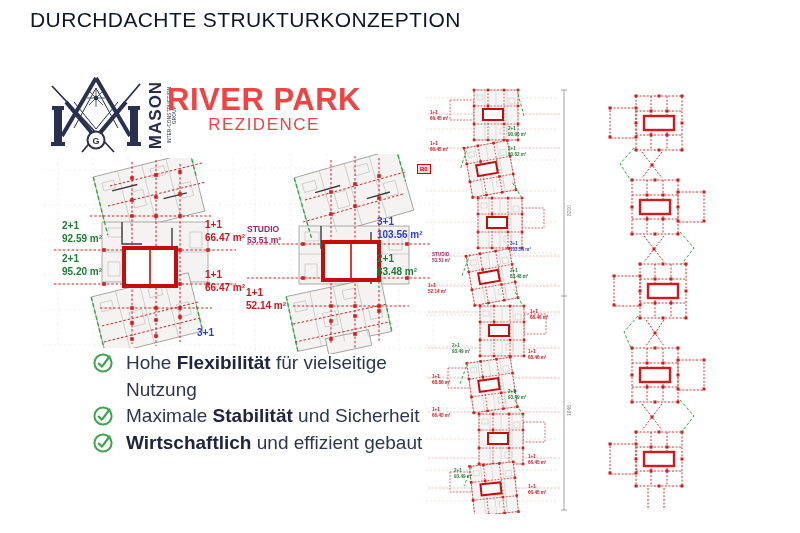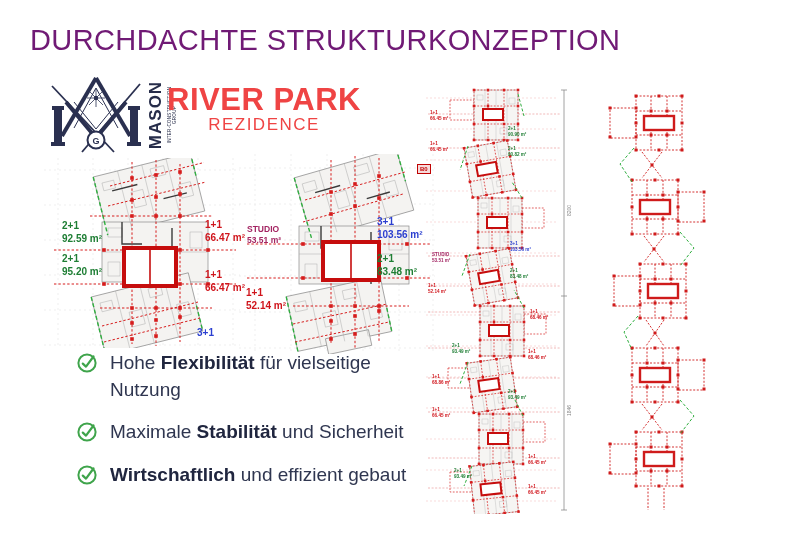--- a/index.html
+++ b/index.html
@@ -1,34 +1,34 @@
 <!DOCTYPE html>
 <html><head>
 <meta charset="utf-8">
 <style>
   html,body{margin:0;padding:0;background:#fff;}
   .slide{position:relative;width:800px;height:533px;background:#ffffff;overflow:hidden;
          font-family:"Liberation Sans",sans-serif;}
-  .title{position:absolute;left:30px;top:24px;font-size:29px;font-weight:400;
-         letter-spacing:.4px;color:#701a75;white-space:nowrap;}
+  .title{position:absolute;left:30px;top:8px;font-size:21px;font-weight:400;
+         letter-spacing:.4px;color:#0f172a;white-space:nowrap;}
   .emblem{position:absolute;left:48px;top:74px;}
   .mason-vert{position:absolute;left:118px;top:105px;width:76px;text-align:center;
          transform:rotate(-90deg);font-weight:700;font-size:17px;letter-spacing:1px;color:#272d4a;}
   .mason-sub{position:absolute;left:137px;top:110px;width:70px;text-align:center;
          transform:rotate(-90deg);font-size:4.5px;letter-spacing:.3px;color:#272d4a;}
   .project{position:absolute;left:166px;top:84px;width:196px;text-align:center;color:#ef4444;}
   .project .name{font-size:31px;font-weight:700;letter-spacing:.5px;line-height:1;}
   .project .sub{font-size:17px;font-weight:400;letter-spacing:1.5px;}
   .plan,.strip{position:absolute;}
   .plan-label{position:absolute;font-weight:700;white-space:pre-line;line-height:1.25;font-size:10px;}
   .sl{position:absolute;font-weight:700;white-space:pre-line;line-height:1.2;font-size:4.6px;}
   .c-green{color:#1e7e34;} .c-red{color:#d0151c;} .c-blue{color:#2b3fd0;} .c-magenta{color:#a32462;}
   .badge{position:absolute;font-size:6px;font-weight:700;color:#c00303;border:1px solid #c00303;
          background:#f6dada;padding:0 2px;line-height:8px;}
-  .bullets{position:absolute;left:76px;top:350px;width:345px;display:flex;flex-direction:column;gap:16px;}
+  .bullets{position:absolute;left:92px;top:350px;width:345px;display:flex;flex-direction:column;gap:0;}
   .bullet{display:flex;gap:12px;align-items:flex-start;}
   .bullet svg{flex:0 0 22px;margin-top:2px;}
   .bullet p{margin:0;font-size:19px;line-height:1.4;color:#2f3650;}
   .bullet b{color:#20263f;}
 </style>
 </head>
 <body>
 
 <div class="slide">
 

